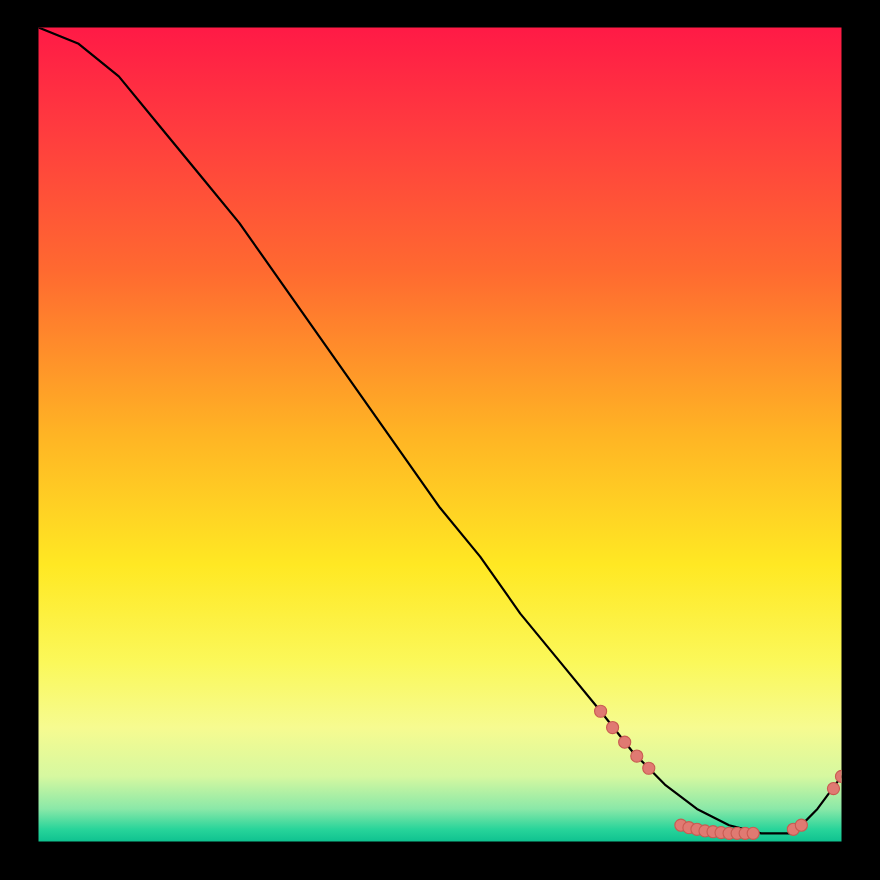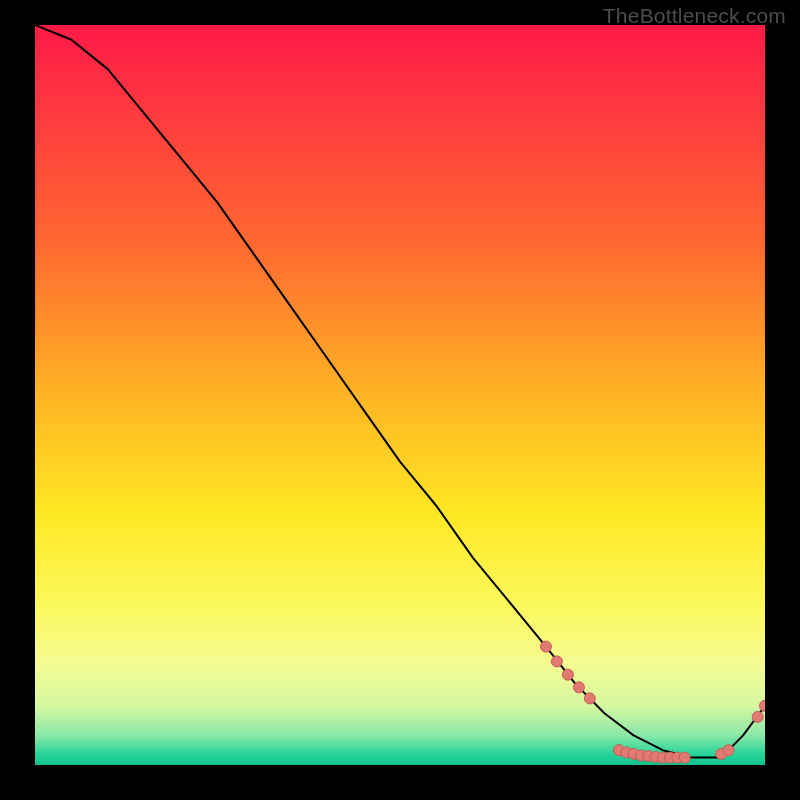--- a/index.html
+++ b/index.html
@@ -57,21 +57,20 @@
     font-size: 21px;
     letter-spacing: 0.2px;
     user-select: none;
   }
 </style>
 </head>
 <body>
 
 <div class="stage">
 
-  <div class="watermark">TheBottleneck.com</div>
 
   <div class="plot-area">
     <div class="gradient-bg"></div>
 
     <svg class="curve-svg" viewBox="0 0 730 740" preserveAspectRatio="none">
       <path fill="none" stroke-width="2" stroke-linecap="round" stroke-linejoin="round" id="curve-path" stroke="#000000" d="M0.0 0.0 L36.5 14.8 L73.0 44.4 L109.5 88.8 L146.0 133.2 L182.5 177.6 L219.0 229.4 L255.5 281.2 L292.0 333.0 L328.5 384.8 L365.0 436.6 L401.5 481.0 L438.0 532.8 L474.5 577.2 L511.0 621.6 L540.2 658.6 L569.4 688.2 L598.6 710.4 L627.8 725.2 L657.0 732.6 L686.2 732.6 L708.1 710.4 L730.0 680.8"></path>
       <g id="markers-group">
           <circle cx="511.0" cy="621.6" r="5.5" fill="#e07a72" stroke="#c95b52" stroke-width="1"></circle>
           <circle cx="521.9" cy="636.4" r="5.5" fill="#e07a72" stroke="#c95b52" stroke-width="1"></circle>
           <circle cx="532.9" cy="649.7" r="5.5" fill="#e07a72" stroke="#c95b52" stroke-width="1"></circle>

